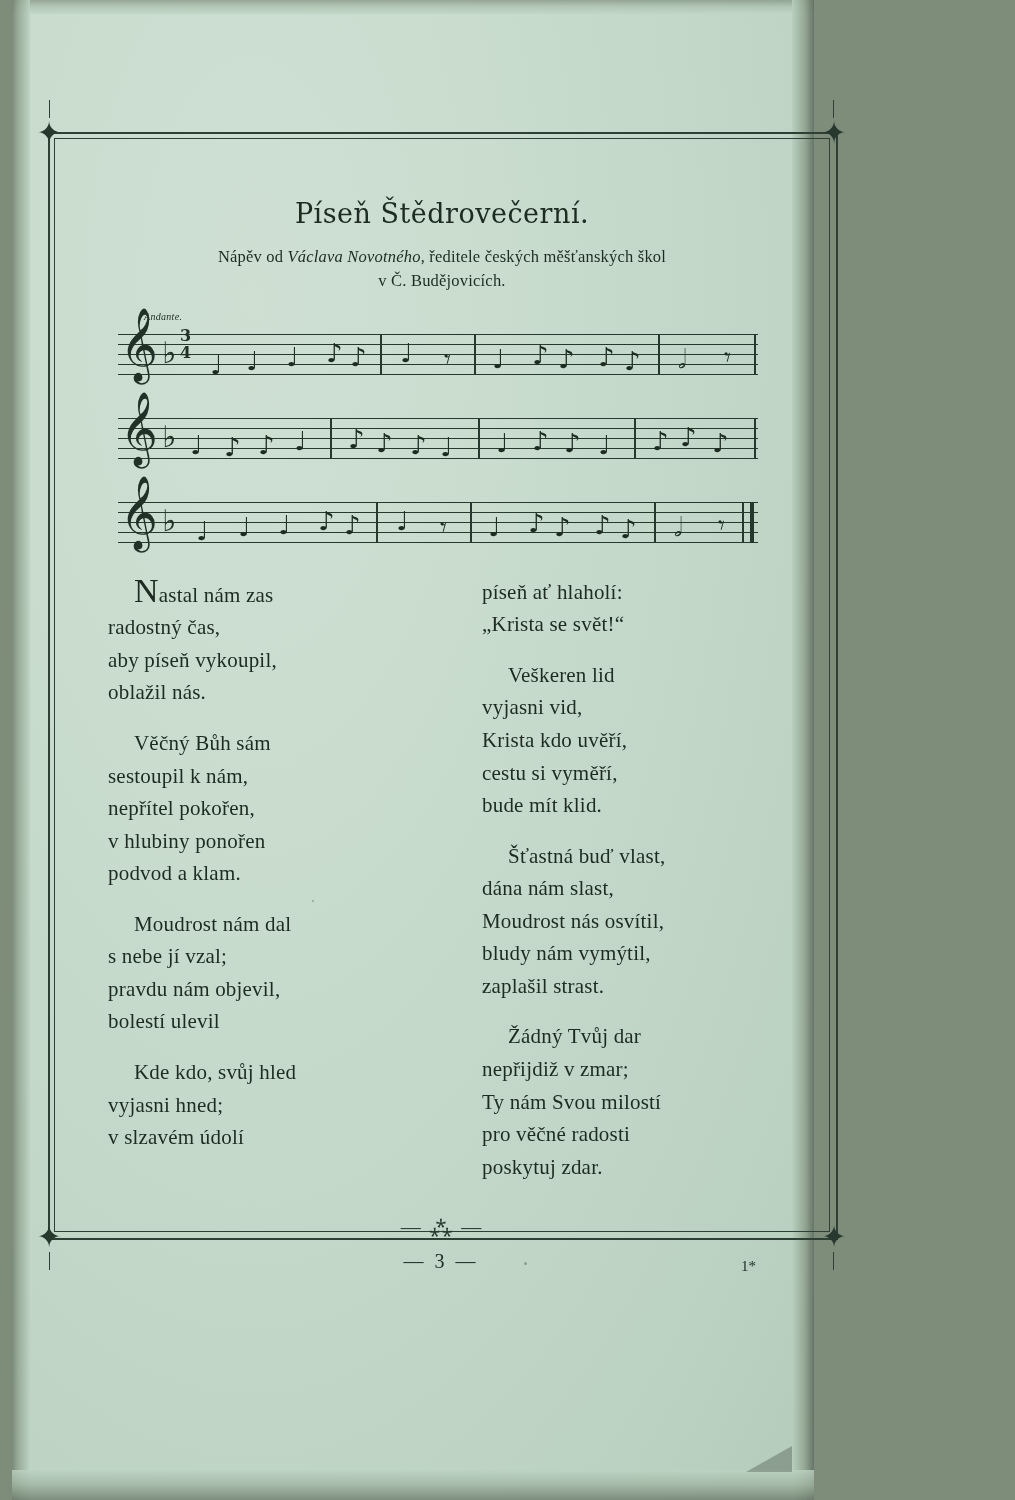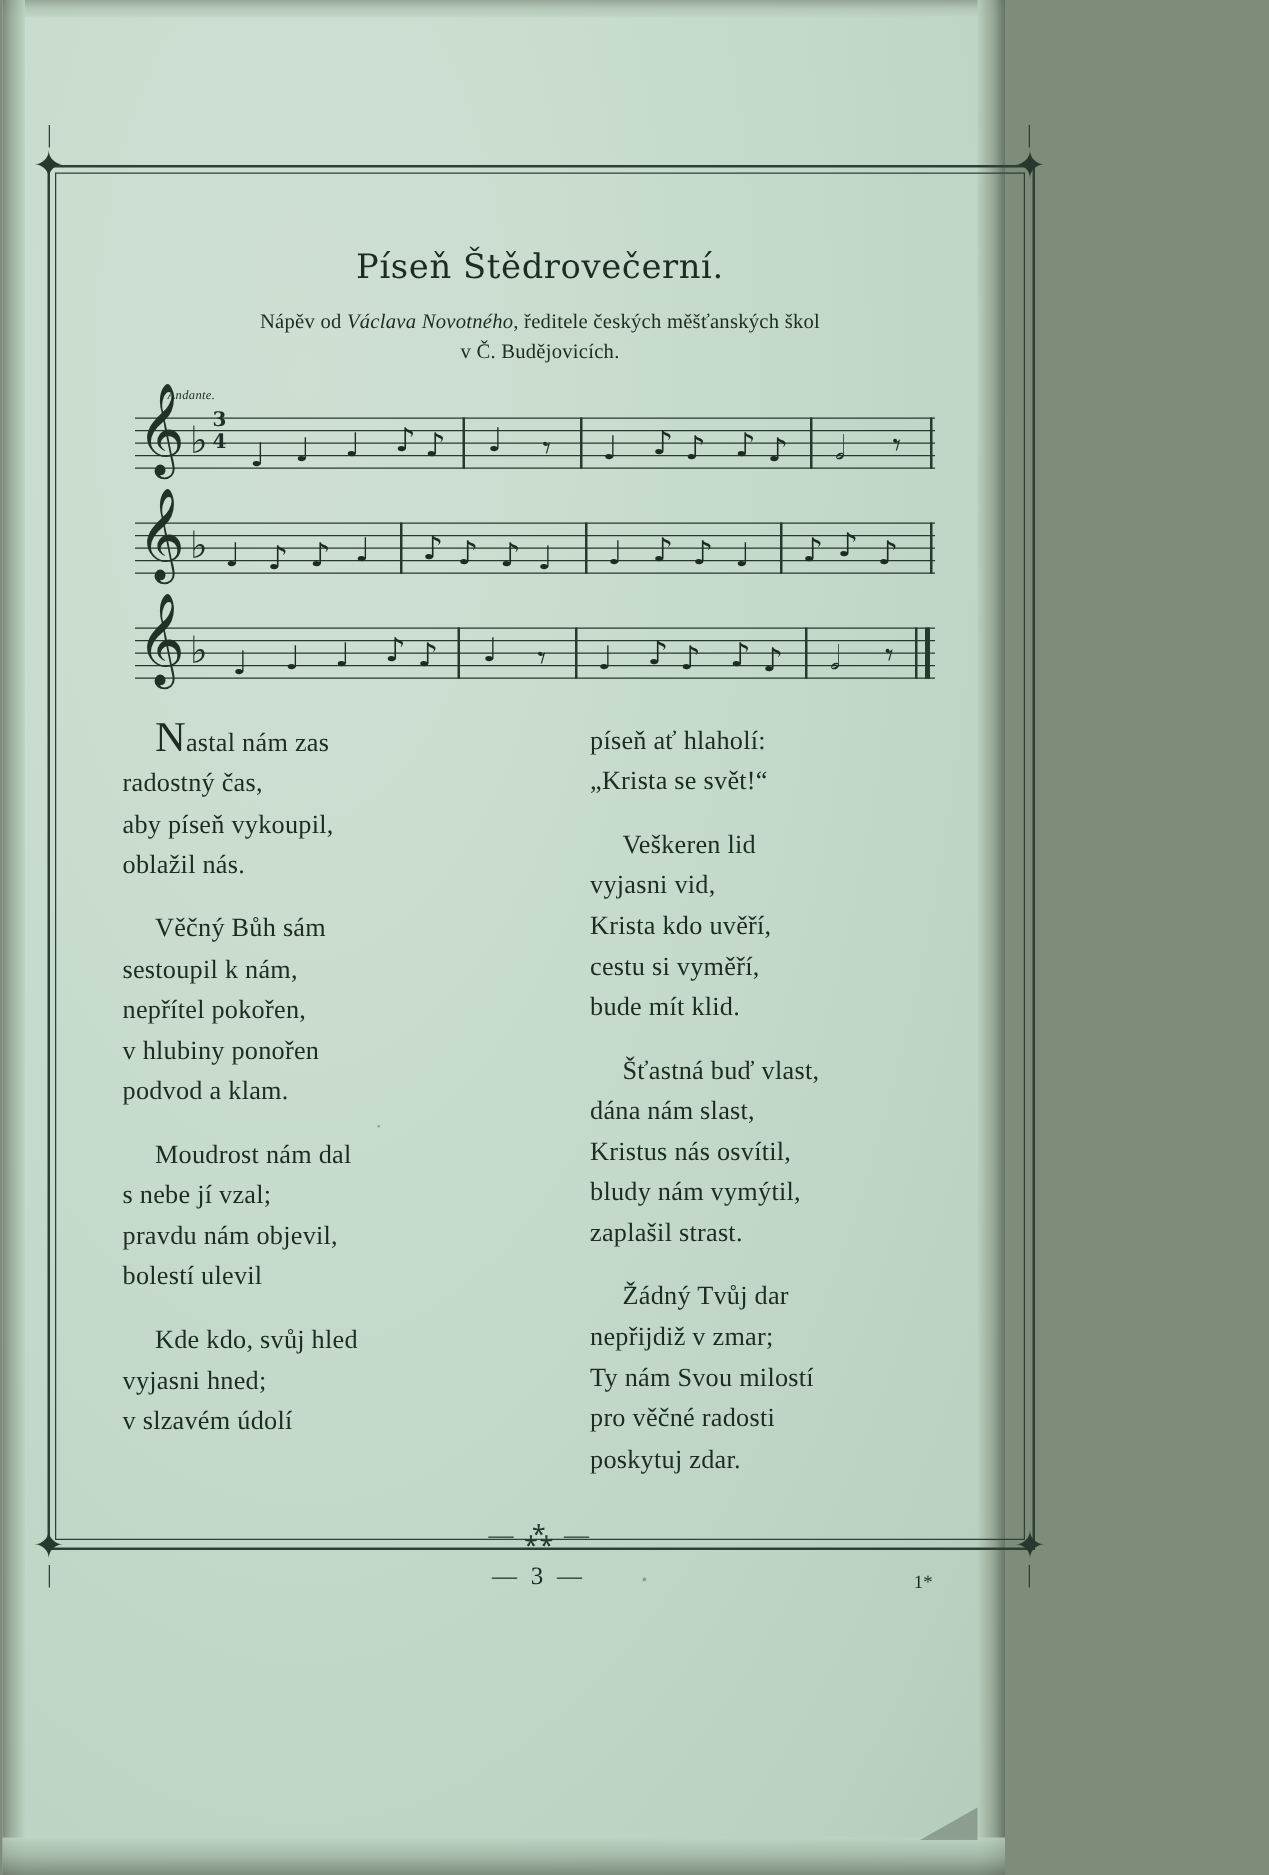--- a/index.html
+++ b/index.html
@@ -10,21 +10,21 @@
   body {
     width: 1015px;
     height: 1500px;
     overflow: hidden;
     font-family: "Liberation Serif", serif;
   }
 
   
   .page {
     position: absolute;
-    left: 2px; top: 0;
+    left: 12px; top: 0;
     width: 802px; height: 1500px;
     background:
       radial-gradient(ellipse at 30% 20%, #cfe0d3 0%, #c6dacb 45%, #bed3c4 75%, #b4cbba 100%);
   }
   .paper-edge-left {
     position: absolute;
     left: 0; top: 0; bottom: 0; width: 18px;
     background: linear-gradient(to right, #6e7d6d 0%, #93a591 35%, #bcd2c2 100%);
     opacity: .85;
   }
@@ -405,21 +405,21 @@
           <p class="indent">Veškeren lid</p>
           <p>vyjasni vid,</p>
           <p>Krista kdo uvěří,</p>
           <p>cestu si vyměří,</p>
           <p>bude mít klid.</p>
         </div>
 
         <div class="stanza">
           <p class="indent">Šťastná buď vlast,</p>
           <p>dána nám slast,</p>
-          <p>Kristus nás osvítil,</p>
+          <p>Moudrost nás osvítil,</p>
           <p>bludy nám vymýtil,</p>
           <p>zaplašil strast.</p>
         </div>
 
         <div class="stanza">
           <p class="indent">Žádný Tvůj dar</p>
           <p>nepřijdiž v zmar;</p>
           <p>Ty nám Svou milostí</p>
           <p>pro věčné radosti</p>
           <p>poskytuj zdar.</p>

